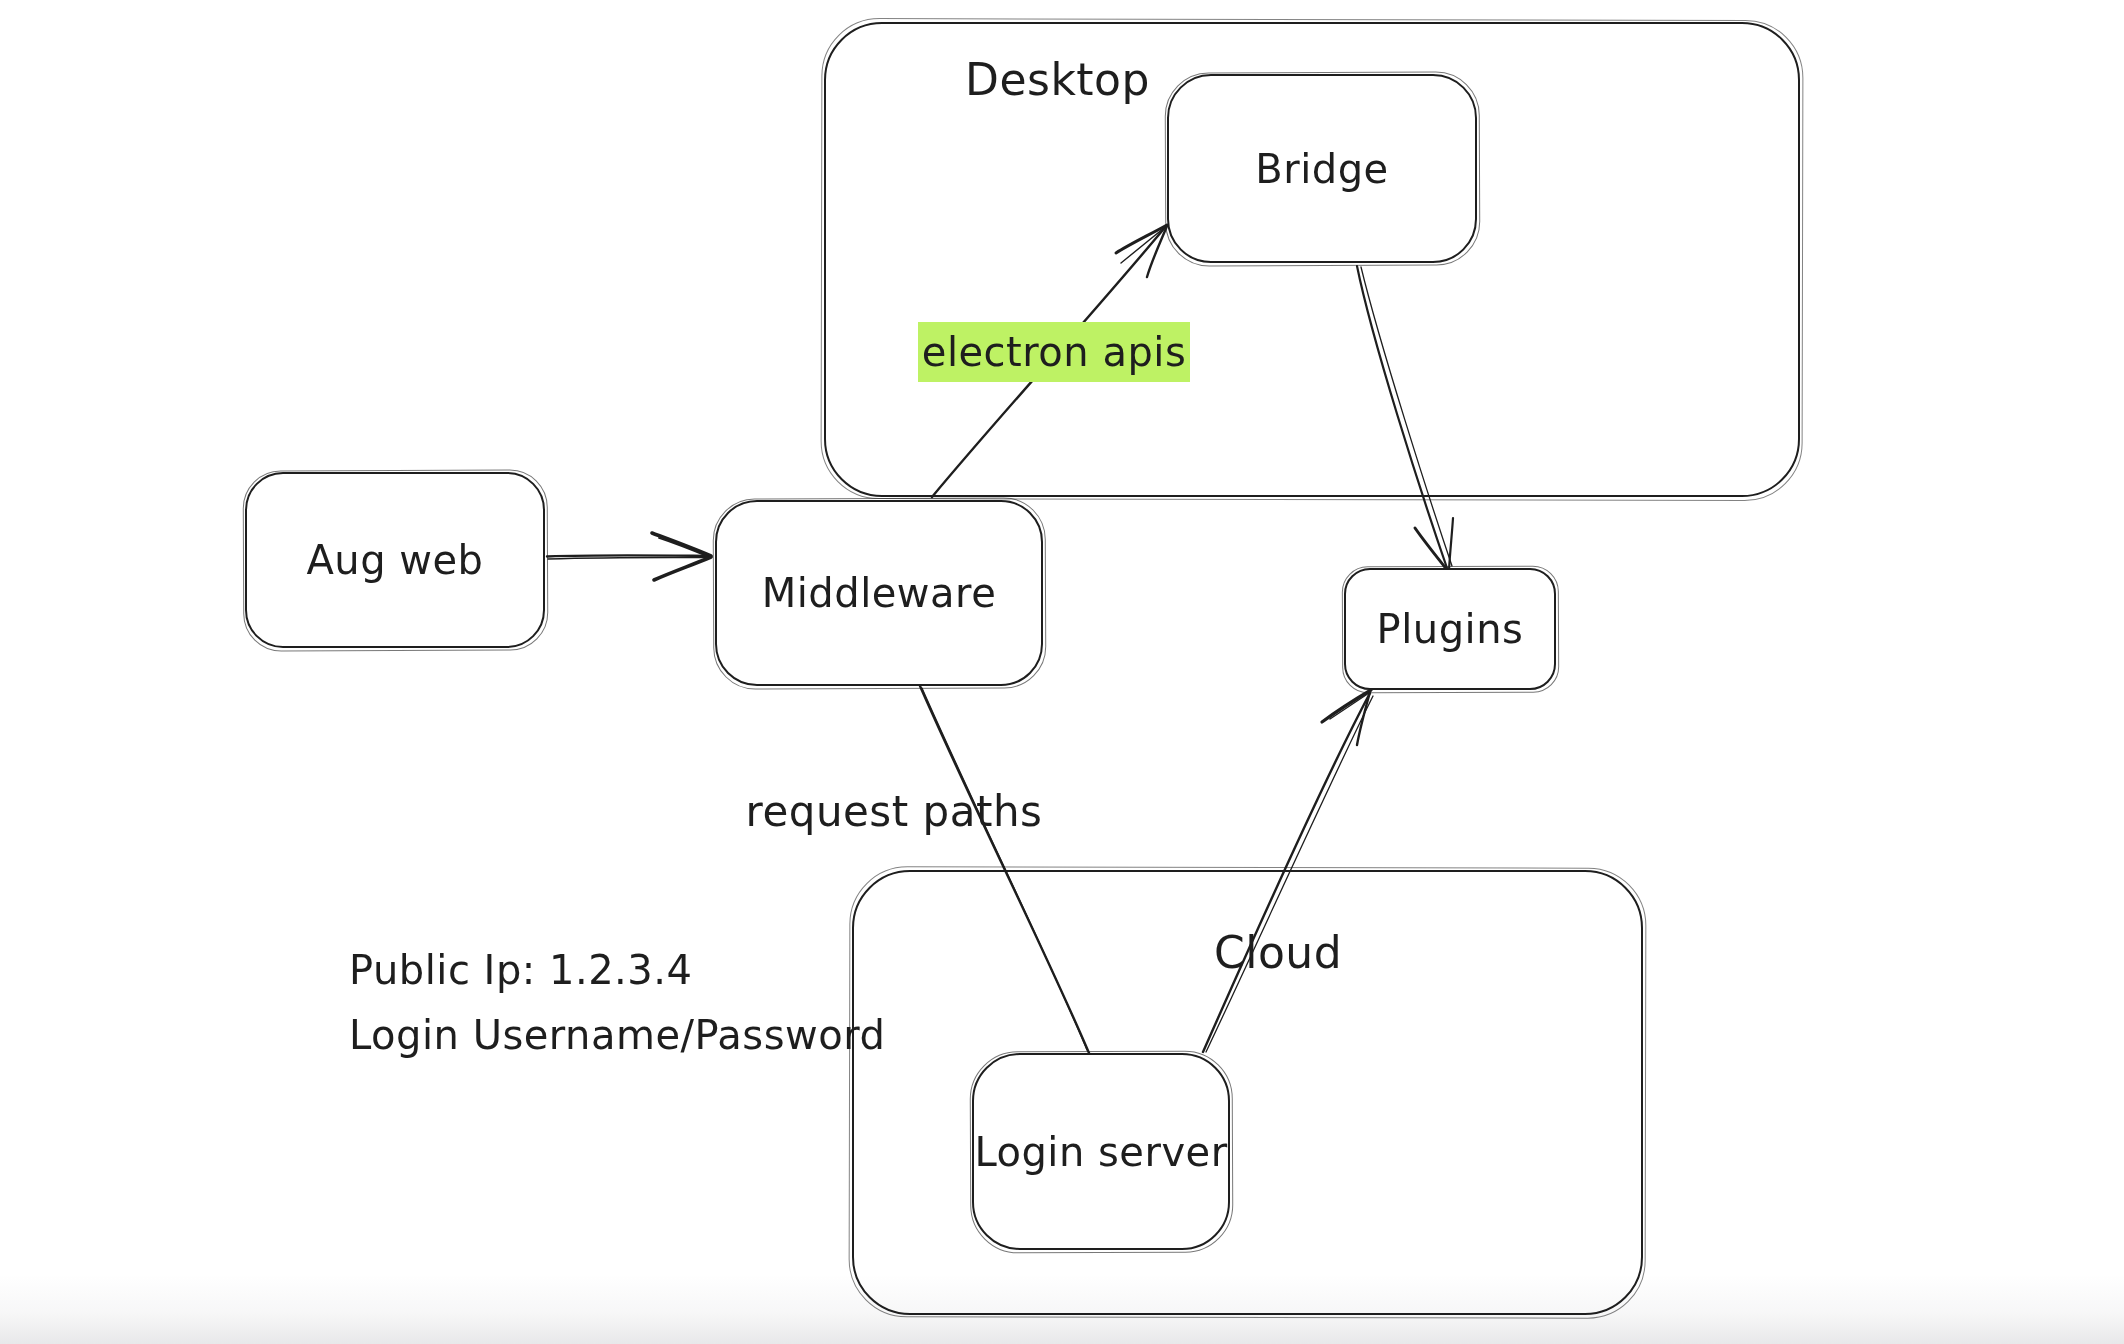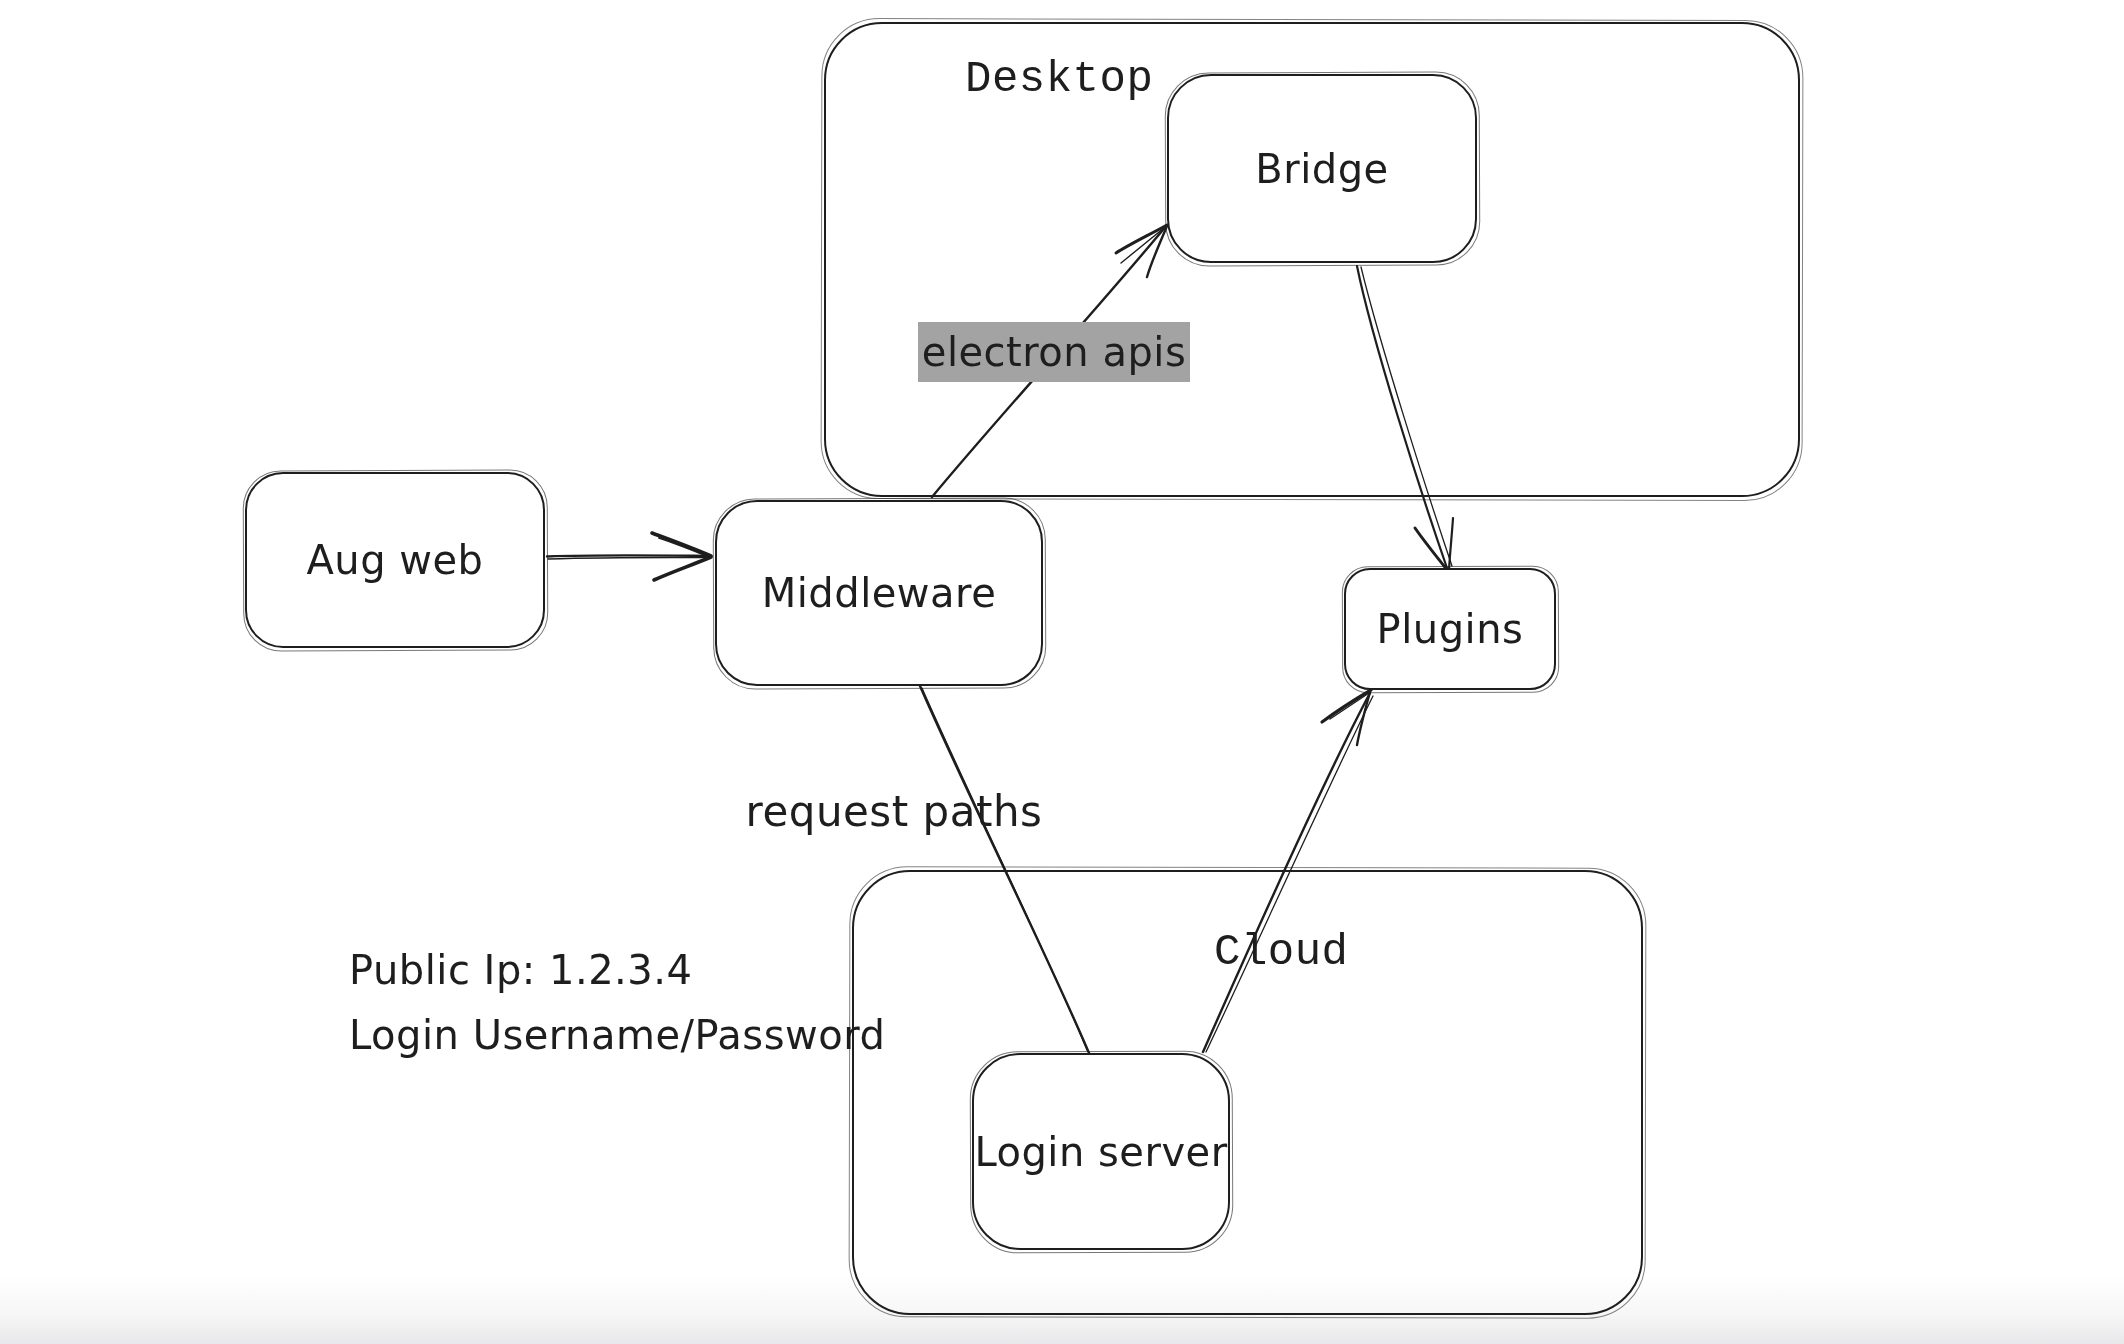--- a/index.html
+++ b/index.html
@@ -12,21 +12,20 @@
     font-family: "DejaVu Sans", "Liberation Sans", sans-serif;
     color: #1e1e1e;
   }
 
   
   .container-box {
     position: absolute;
     border: 2.6px solid #1e1e1e;
     background: transparent;
     box-sizing: border-box;
-    font-family: Liberation Mono, monospace;
   }
   .container-box::before {
     content: "";
     position: absolute;
     inset: -5px;
     border: 1.5px solid rgba(30,30,30,0.55);
     border-radius: inherit;
     transform: rotate(0.12deg);
     pointer-events: none;
   }
@@ -78,21 +77,21 @@
   
   .edge-label {
     position: absolute;
     font-size: 40px;
     white-space: nowrap;
     display: flex;
     align-items: center;
     justify-content: center;
     letter-spacing: 0.5px;
   }
-  .edge-label.masked { background: #a3a3a3; }
+  .edge-label.masked { background: #bef264; }
   .annotation {
     position: absolute;
     font-size: 40px;
     line-height: 1.62;
     white-space: nowrap;
     letter-spacing: 0.5px;
   }
 
   .bottom-fade {
     position: absolute;

